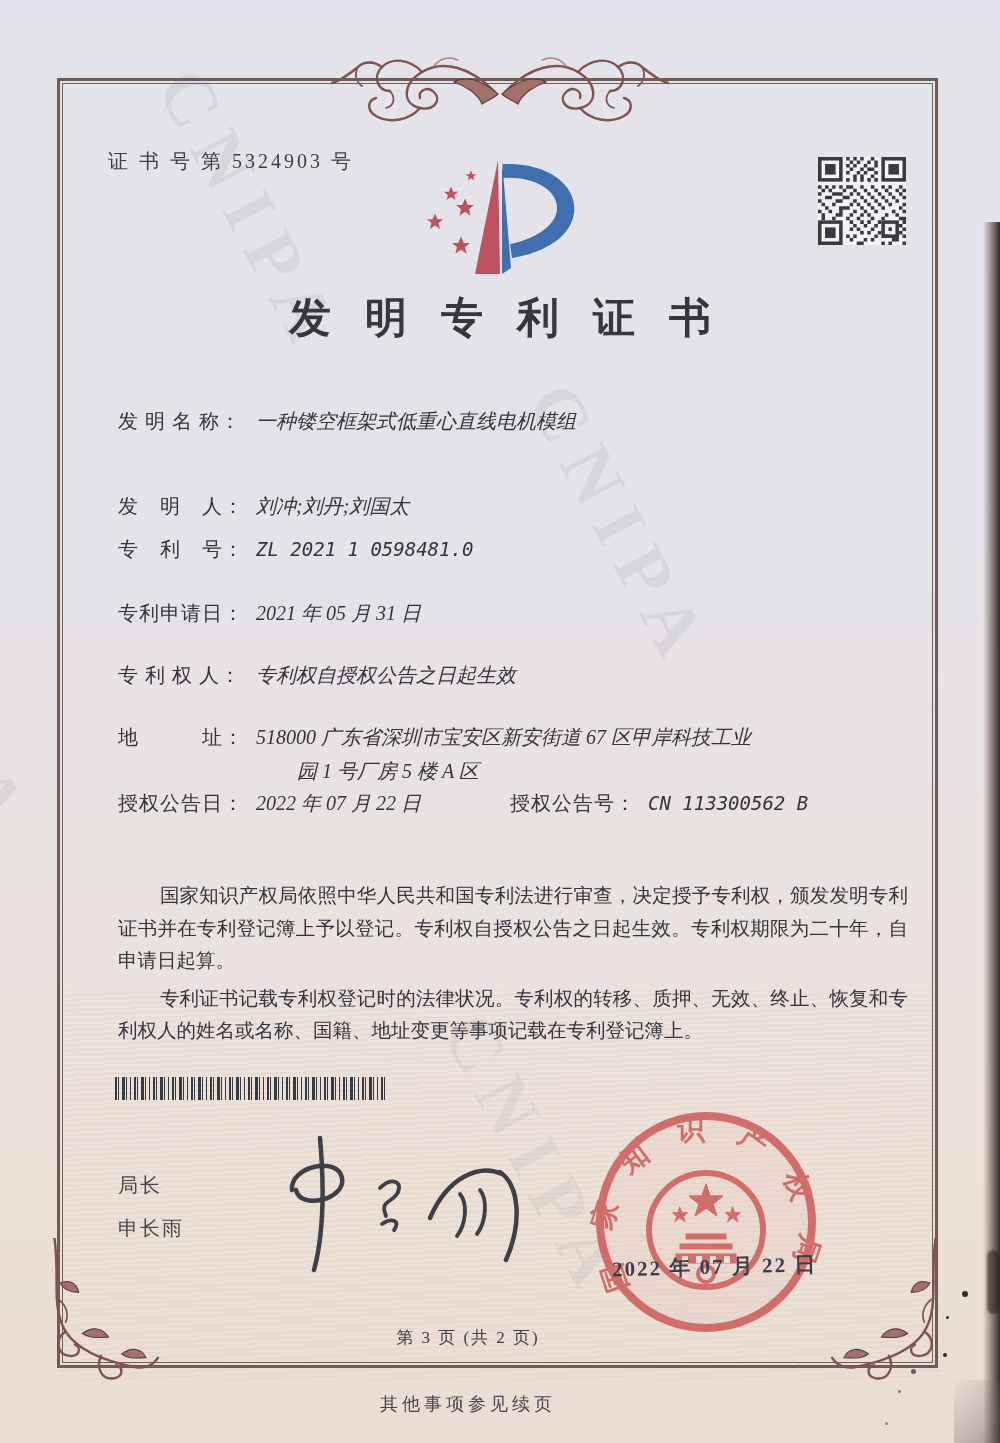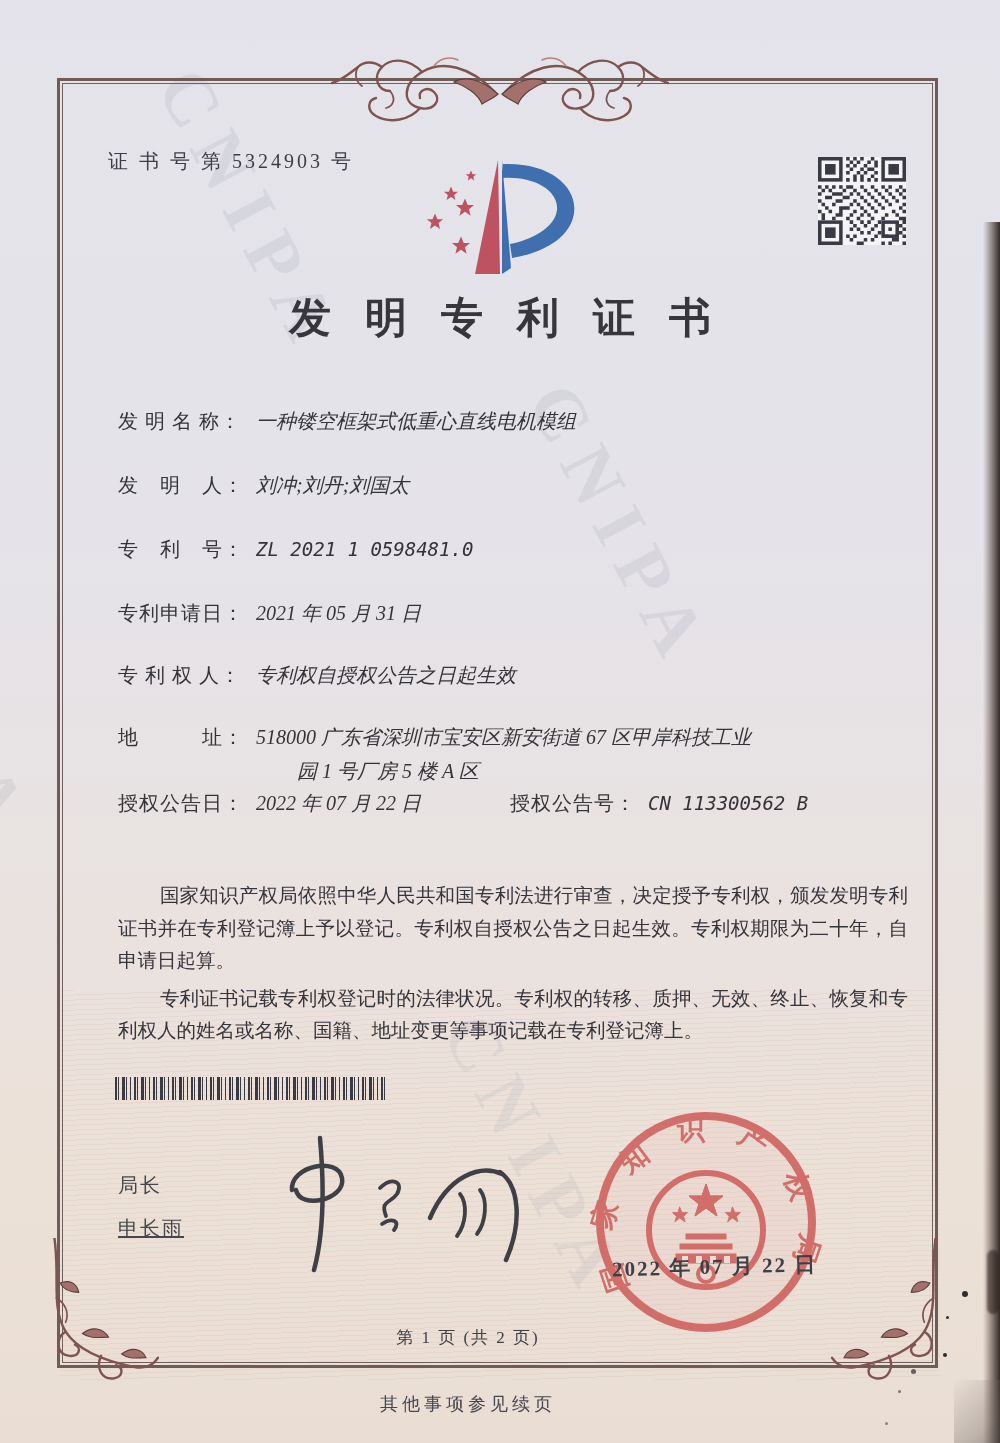--- a/index.html
+++ b/index.html
@@ -151,21 +151,21 @@
       <path d="M32 0h4v4h-4zM40 0h4v4h-4zM48 0h4v4h-4zM60 0h4v4h-4zM36 4h4v4h-4zM44 4h4v4h-4zM56 4h4v4h-4zM64 4h4v4h-4zM32 8h4v4h-4zM40 8h4v4h-4zM52 8h4v4h-4zM64 8h4v4h-4zM36 12h4v4h-4zM48 12h4v4h-4zM56 12h4v4h-4zM60 12h4v4h-4zM32 16h4v4h-4zM44 16h4v4h-4zM52 16h4v4h-4zM64 16h4v4h-4zM40 20h4v4h-4zM48 20h4v4h-4zM60 20h4v4h-4zM32 24h4v4h-4zM40 24h4v4h-4zM48 24h4v4h-4zM56 24h4v4h-4zM64 24h4v4h-4zM24 32h4v4h-4zM24 40h4v4h-4zM24 48h4v4h-4zM24 56h4v4h-4zM24 64h4v4h-4zM0 32h4v4h-4zM8 32h4v4h-4zM16 32h4v4h-4zM32 32h4v4h-4zM36 32h4v4h-4zM48 32h4v4h-4zM60 32h4v4h-4zM72 32h4v4h-4zM80 32h4v4h-4zM92 32h4v4h-4zM4 36h4v4h-4zM12 36h4v4h-4zM28 36h4v4h-4zM40 36h4v4h-4zM52 36h4v4h-4zM64 36h4v4h-4zM76 36h4v4h-4zM88 36h4v4h-4zM96 36h4v4h-4zM0 40h4v4h-4zM16 40h4v4h-4zM20 40h4v4h-4zM36 40h4v4h-4zM44 40h4v4h-4zM56 40h4v4h-4zM68 40h4v4h-4zM80 40h4v4h-4zM92 40h4v4h-4zM8 44h4v4h-4zM12 44h4v4h-4zM28 44h4v4h-4zM32 44h4v4h-4zM48 44h4v4h-4zM60 44h4v4h-4zM72 44h4v4h-4zM84 44h4v4h-4zM96 44h4v4h-4zM0 48h4v4h-4zM20 48h4v4h-4zM40 48h4v4h-4zM52 48h4v4h-4zM64 48h4v4h-4zM76 48h4v4h-4zM88 48h4v4h-4zM4 52h4v4h-4zM16 52h4v4h-4zM36 52h4v4h-4zM44 52h4v4h-4zM56 52h4v4h-4zM68 52h4v4h-4zM80 52h4v4h-4zM96 52h4v4h-4zM8 56h4v4h-4zM28 56h4v4h-4zM32 56h4v4h-4zM48 56h4v4h-4zM60 56h4v4h-4zM72 56h4v4h-4zM92 56h4v4h-4zM0 60h4v4h-4zM12 60h4v4h-4zM24 60h4v4h-4zM40 60h4v4h-4zM52 60h4v4h-4zM64 60h4v4h-4zM84 60h4v4h-4zM96 60h4v4h-4zM4 64h4v4h-4zM20 64h4v4h-4zM36 64h4v4h-4zM48 64h4v4h-4zM56 64h4v4h-4zM76 64h4v4h-4zM88 64h4v4h-4zM4 68h4v4h-4zM16 68h4v4h-4zM32 68h4v4h-4zM44 68h4v4h-4zM60 68h4v4h-4zM72 68h4v4h-4zM92 68h4v4h-4zM96 68h4v4h-4zM36 72h4v4h-4zM48 72h4v4h-4zM56 72h4v4h-4zM68 72h4v4h-4zM96 72h4v4h-4zM40 76h4v4h-4zM52 76h4v4h-4zM64 76h4v4h-4zM92 76h4v4h-4zM36 80h4v4h-4zM44 80h4v4h-4zM60 80h4v4h-4zM96 80h4v4h-4zM48 84h4v4h-4zM56 84h4v4h-4zM68 84h4v4h-4zM92 84h4v4h-4zM32 88h4v4h-4zM40 88h4v4h-4zM64 88h4v4h-4zM76 88h4v4h-4zM96 88h4v4h-4zM36 92h4v4h-4zM52 92h4v4h-4zM60 92h4v4h-4zM84 92h4v4h-4zM88 92h4v4h-4zM44 96h4v4h-4zM48 96h4v4h-4zM72 96h4v4h-4zM80 96h4v4h-4zM96 96h4v4h-4z"></path>
     </g>
   </svg>
 
   <div class="title">发明专利证书</div>
 
   <div class="field" style="top:408px;align-items:flex-end;">
     <span class="lbl">发 明 名 称：</span>
     <span class="val">一种镂空框架式低重心直线电机模组</span>
   </div>
-  <div class="field" style="top:472px;">
+  <div class="field" style="top:493px;">
     <span class="lbl">发　明　人：</span>
     <span class="val">刘冲;刘丹;刘国太</span>
   </div>
   <div class="field" style="top:536px;">
     <span class="lbl">专　利　号：</span>
     <span class="val mono">ZL 2021 1 0598481.0</span>
   </div>
   <div class="field" style="top:600px;">
     <span class="lbl">专利申请日：</span>
     <span class="val">2021 年 05 月 31 日</span>
@@ -191,21 +191,21 @@
   </div>
 
   <div class="body-text">
     <p>国家知识产权局依照中华人民共和国专利法进行审查，决定授予专利权，颁发发明专利证书并在专利登记簿上予以登记。专利权自授权公告之日起生效。专利权期限为二十年，自申请日起算。</p>
     <p>专利证书记载专利权登记时的法律状况。专利权的转移、质押、无效、终止、恢复和专利权人的姓名或名称、国籍、地址变更等事项记载在专利登记簿上。</p>
   </div>
 
   <div class="barcode"></div>
 
   <div class="signer" style="top:1172px;">局长</div>
-  <div class="signer" style="top:1215px;text-decoration:underline;">申长雨</div>
+  <div class="signer" style="top:1215px;">申长雨</div>
 
   <svg class="signature" viewBox="0 0 290 150">
     <g stroke="#3f3f46" fill="none" stroke-width="4.5" stroke-linecap="round" stroke-linejoin="round">
       <path d="M24,62 C22,38 70,28 74,50 C78,72 32,82 28,62"></path>
       <path d="M52,10 C56,55 56,105 46,142"></path>
       <path d="M112,60 C124,48 136,54 129,66 C122,76 112,72 118,88" stroke-width="3.8"></path>
       <path d="M114,96 C124,89 133,93 126,102" stroke-width="3.8"></path>
       <path d="M162,90 C180,48 212,36 234,46"></path>
       <path d="M232,44 C252,58 254,96 238,132"></path>
       <path d="M192,66 C200,76 198,96 189,108" stroke-width="3.8"></path>
@@ -234,21 +234,21 @@
         <rect x="92" y="150" width="6" height="7" fill="#f0dcd4" stroke="none"></rect>
         <rect x="106" y="150" width="6" height="7" fill="#f0dcd4" stroke="none"></rect>
         <rect x="120" y="150" width="6" height="7" fill="#f0dcd4" stroke="none"></rect>
         <rect x="134" y="150" width="6" height="7" fill="#f0dcd4" stroke="none"></rect>
         <circle cx="116" cy="168" r="8" fill="none" stroke-width="4"></circle>
       </g>
     </g>
   </svg>
   <div class="seal-date">2022 年 07 月 22 日</div>
 
-  <div class="page-info">第 1 页 (共 2 页)</div>
+  <div class="page-info">第 3 页 (共 2 页)</div>
   <div class="cont-note">其他事项参见续页</div>
 
   <div class="scan-strip"></div>
   <div class="scan-curl"></div>
   <div class="scan-bottom"></div>
   <div class="speck" style="left:962px;top:1291px;width:6px;height:6px;"></div>
   <div class="speck" style="left:946px;top:1316px;width:3px;height:3px;"></div>
   <div class="speck" style="left:943px;top:1353px;width:4px;height:4px;"></div>
   <div class="speck" style="left:911px;top:1369px;width:5px;height:5px;opacity:.7;"></div>
   <div class="speck" style="left:898px;top:1390px;width:3px;height:3px;opacity:.6;"></div>

